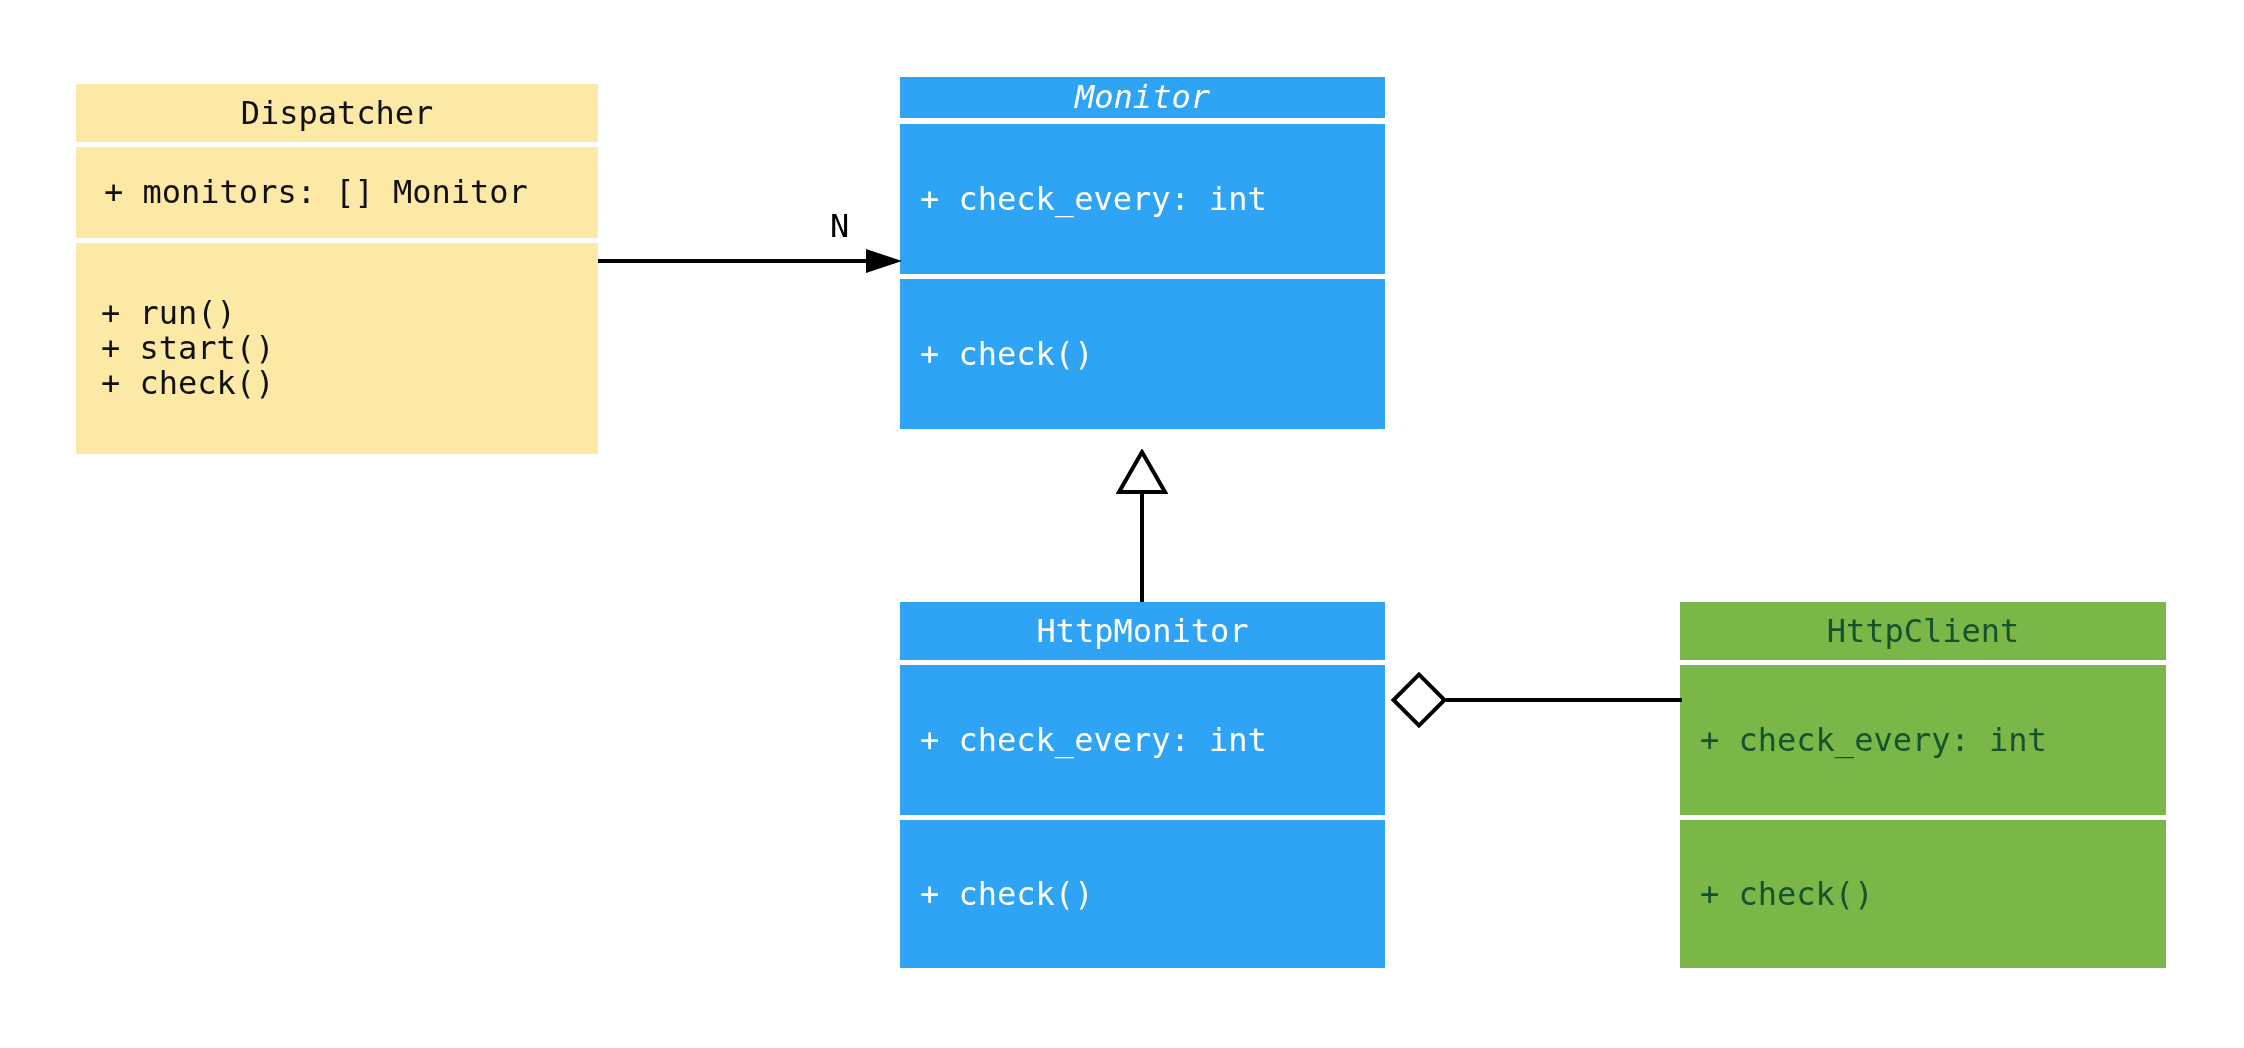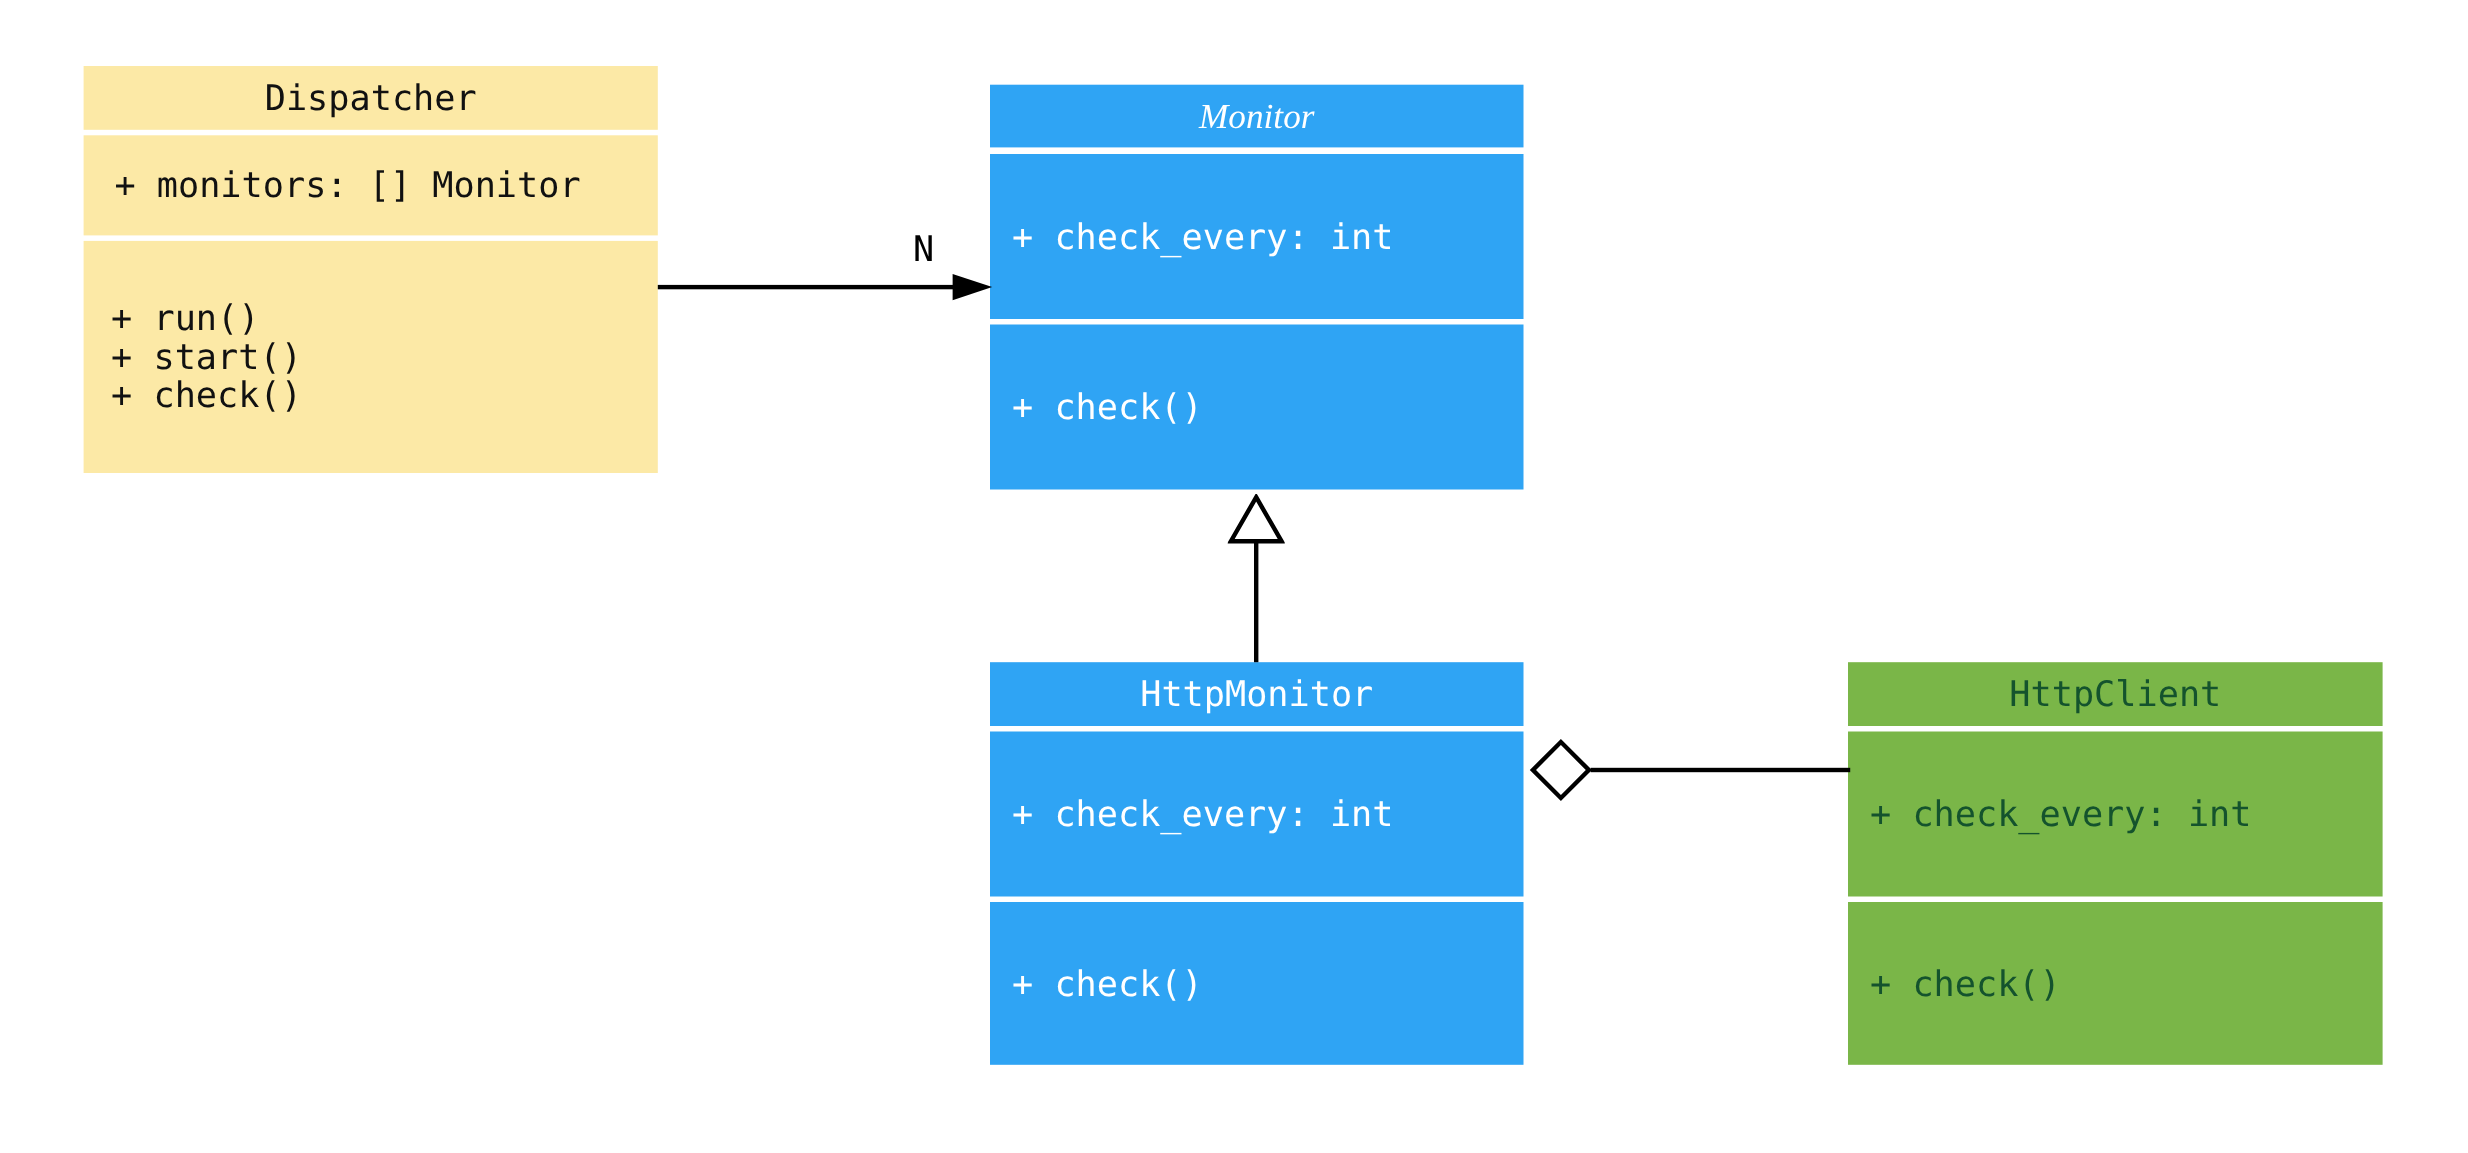--- a/index.html
+++ b/index.html
@@ -35,30 +35,30 @@
   .compartment.body {
     flex-direction: column;
     align-items: flex-start;
     justify-content: center;
     padding-left: 20px;
     box-sizing: border-box;
   }
   .compartment .line { display: block; }
 
   
-  .c-dispatcher { left: 76px; top: 60px; width: 522px; height: 370px; }
+  .c-dispatcher { left: 76px; top: 84px; width: 522px; height: 370px; }
   .c-dispatcher .compartment { background: #FCE9A6; color: #111111; }
   .c-dispatcher .title   { height: 59px;  margin-bottom: 5px; }
   .c-dispatcher .attrs   { height: 92px; margin-bottom: 5px; padding-left: 28px; }
   .c-dispatcher .methods { height: 214px; padding-left: 25px; }
 
   
   .c-monitor { left: 900px; top: 77px; width: 485px; height: 368px; }
   .c-monitor .compartment { background: #2FA4F4; color: #FFFFFF; }
-  .c-monitor .title   { height: 57px;  margin-bottom: 6px; font-style: italic; font-family: Liberation Serif, serif; }
+  .c-monitor .title   { height: 41px;  margin-bottom: 6px; font-style: italic; }
   .c-monitor .attrs   { height: 150px; margin-bottom: 5px; }
   .c-monitor .methods { height: 150px; }
 
   
   .c-httpmonitor { left: 900px; top: 602px; width: 485px; height: 366px; }
   .c-httpmonitor .compartment { background: #2FA4F4; color: #FFFFFF; }
   .c-httpmonitor .title   { height: 58px;  margin-bottom: 5px; }
   .c-httpmonitor .attrs   { height: 150px; margin-bottom: 5px; }
   .c-httpmonitor .methods { height: 148px; }
 

